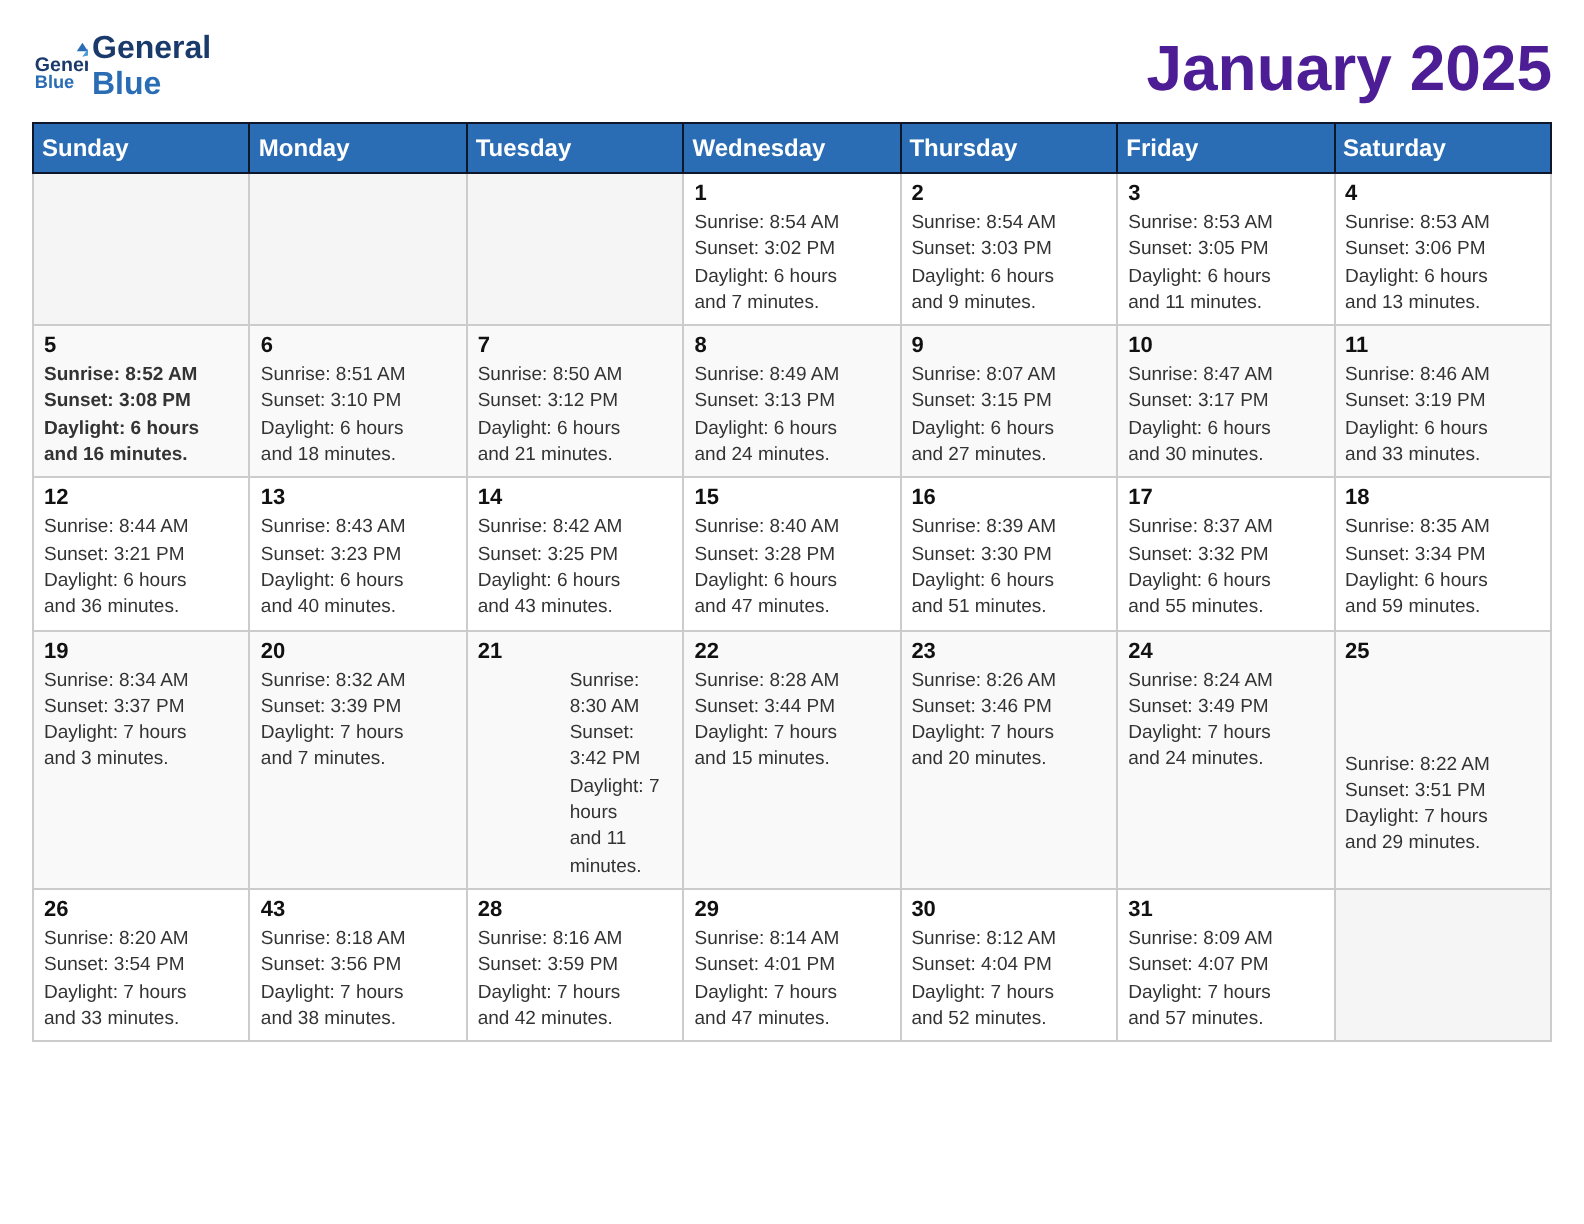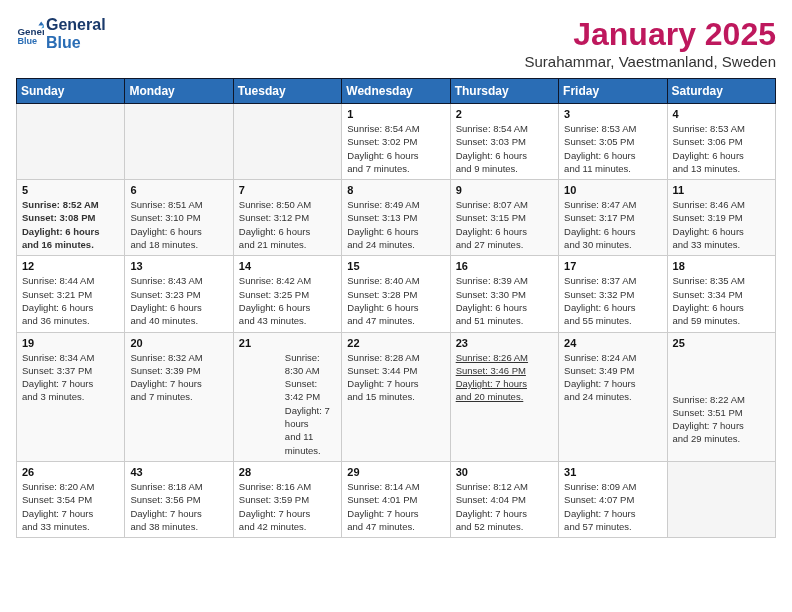--- a/index.html
+++ b/index.html
@@ -24,21 +24,21 @@
       width: 28px;
       height: 28px;
       margin-right: 2px;
     }
     .title-block {
       text-align: right;
     }
     .month-title {
       font-size: 32px;
       font-weight: bold;
-      color: #be185d;
+      color: #4c1d95;
     }
     .location {
       font-size: 15px;
       color: #333;
     }
     table {
       width: 100%;
       border-collapse: collapse;
     }
     thead tr th {
@@ -87,21 +87,20 @@
       <polygon points="32,8 40,8 36,2" fill="#2a6db5"></polygon>
       <polygon points="36,12 44,10 40,6" fill="#4a9fd5"></polygon>
     </svg>
     <div style="display:flex;flex-direction:column;line-height:1.1;">
       <span style="font-size:16px;font-weight:bold;color:#1a3a6b;">General</span>
       <span style="font-size:16px;font-weight:bold;color:#2a6db5;">Blue</span>
     </div>
   </div>
   <div class="title-block">
     <div class="month-title">January 2025</div>
-    <div class="location">Surahammar, Vaestmanland, Sweden</div>
   </div>
 </div>
 
 <table>
   <thead>
     <tr id="header-row">
         <th>Sunday</th>
         <th>Monday</th>
         <th>Tuesday</th>
         <th>Wednesday</th>
@@ -270,21 +269,21 @@
         </td>
         <td>
           <div class="day-num">22</div>
           <div class="day-info" style="white-space: pre-line;">Sunrise: 8:28 AM
 Sunset: 3:44 PM
 Daylight: 7 hours
 and 15 minutes.</div>
         </td>
         <td>
           <div class="day-num">23</div>
-          <div class="day-info" style="white-space: pre-line; text-decoration: underline;">Sunrise: 8:26 AM
+          <div class="day-info" style="white-space: pre-line;">Sunrise: 8:26 AM
 Sunset: 3:46 PM
 Daylight: 7 hours
 and 20 minutes.</div>
         </td>
         <td>
           <div class="day-num">24</div>
           <div class="day-info" style="white-space: pre-line;">Sunrise: 8:24 AM
 Sunset: 3:49 PM
 Daylight: 7 hours
 and 24 minutes.</div>

